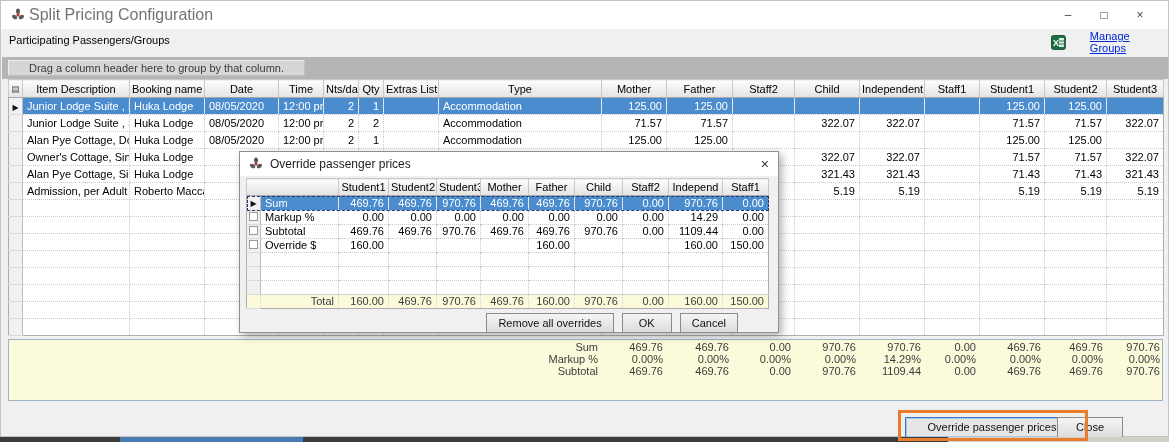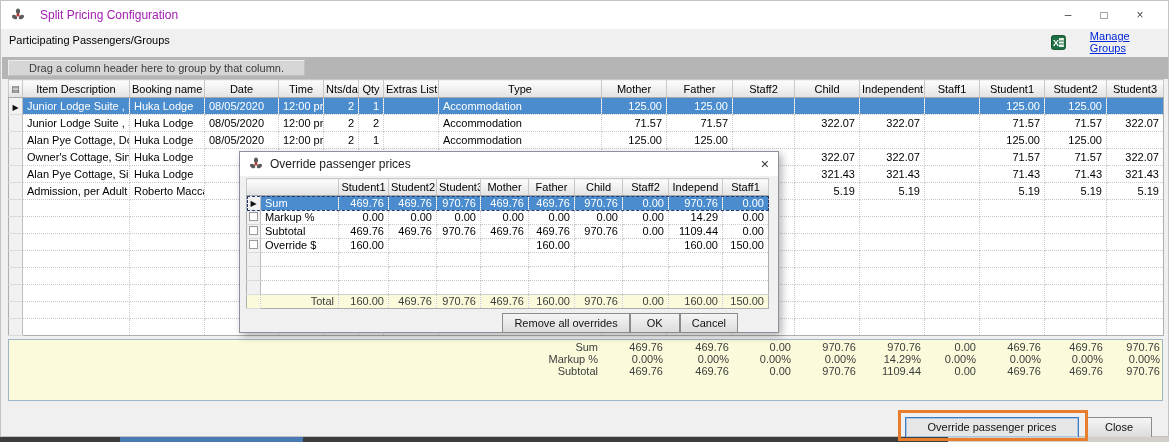--- a/index.html
+++ b/index.html
@@ -3,21 +3,21 @@
 <meta charset="utf-8">
 <style>
   * { box-sizing: border-box; }
   body { margin:0; width:1169px; height:442px; position:relative; overflow:hidden;
          font-family:"Liberation Sans", sans-serif; font-size:11px; color:#000; background:#8a8a8a; }
   .window { position:absolute; left:0; top:0; width:1169px; height:437px; background:#f0f0f0;
             border:1px solid #c3c3c3; }
   
   .titlebar { height:28px; background:#ffffff; display:flex; align-items:center; padding:0 10px; }
   .app-icon { width:14px; height:14px; flex:0 0 auto; }
-  .title { margin-left:15px; color:#a21caf; font-size:12px; }
+  .title { margin-left:4px; color:#737373; font-size:16px; }
   .win-controls { margin-left:auto; display:flex; align-items:center; gap:0; }
   .win-btn { width:36px; text-align:center; color:#4a4a4a; font-size:12px; cursor:default; }
   
   .section-label { position:absolute; left:8px; top:33px; color:#000; }
   .checks { position:absolute; left:536px; top:30px; display:flex; gap:47px; }
   .check-item { display:flex; align-items:center; gap:5px; }
   .cb { width:12px; height:12px; background:#fff; border:1px solid #6e6e6e; }
   .manage { position:absolute; left:1050px; top:29px; display:flex; align-items:center; gap:7px; }
   .link { color:#0026d8; text-decoration:underline;margin-left:17px; }
   
@@ -44,33 +44,33 @@
             border:1px solid #8d909a; box-shadow:3px 3px 8px rgba(0,0,0,.3); }
   .dlg-titlebar { height:24px; background:#fff; display:flex; align-items:center; padding:0 9px; }
   .dlg-title { margin-left:7px; color:#1c1c1c; font-size:12px; }
   .dlg-close { margin-left:auto; color:#333; font-size:14px; line-height:14px; }
   #dlg-grid { margin:2px 0 0 6px; width:522px; background:#fff; border:1px solid #aeaeae; }
   #dlg-grid th { height:17px; }
   #dlg-grid td { height:14px; line-height:13px; }
   #dlg-grid tr.selected { outline:1px dashed #22386e; outline-offset:-1px; }
   #dlg-grid tr.total td { background:#fbfbdc; color:#3c3c3c; border-top:1px solid #cfcfcf; }
   .mini-box { display:inline-block; width:9px; height:9px; background:#fff; border:1px solid #9a9a9a; }
-  .dlg-buttons { display:flex; justify-content:flex-end; margin:4px 40px 0 0; }
+  .dlg-buttons { display:flex; justify-content:flex-end; gap:8px; margin:4px 40px 0 0; }
   .btn { height:20px; line-height:18px; padding:0 11px; text-align:center; color:#111;
          background:linear-gradient(#f5f5f5,#dcdcdc); border:1px solid #8b8b8b; }
   
   .summary { position:absolute; left:7px; top:338px; width:1155px; height:62px; background:#fbfbdc;
              border:1px solid #9db3c6; }
   #sum-table { width:1153px; margin-top:1px; }
   #sum-table td { height:12px; line-height:12px; padding:0 4px; border:none; text-align:right; color:#3c3c3c; }
   
   .footer-btn { position:absolute; top:416px; height:21px; line-height:19px; text-align:center; color:#111; }
   .btn-override { left:904px; width:174px; background:#e6e6e6; border:1px solid #3e77bc;
                   box-shadow:inset 0 0 0 1px #a7c7e7; }
-  .btn-close { left:1085px; width:66px; background:linear-gradient(#f5f5f5,#dcdcdc); border:1px solid #8b8b8b; }
+  .btn-close { left:1056px; width:66px; background:linear-gradient(#f5f5f5,#dcdcdc); border:1px solid #8b8b8b; }
   .orange-rect { position:absolute; left:897px; top:409px; width:190px; height:31px;
                  border:3px solid #e87e2d; z-index:30; }
   
   .bottom-strip { position:absolute; left:0; top:437px; width:1169px; height:5px; background:#3c3c3c; }
   .strip-blue { position:absolute; left:120px; top:0; width:183px; height:5px; background:#4a7ab2; }
   .strip-light { position:absolute; left:948px; top:0; width:221px; height:5px; background:#d2cfc8; }
 </style>
 </head>
 <body>
 

